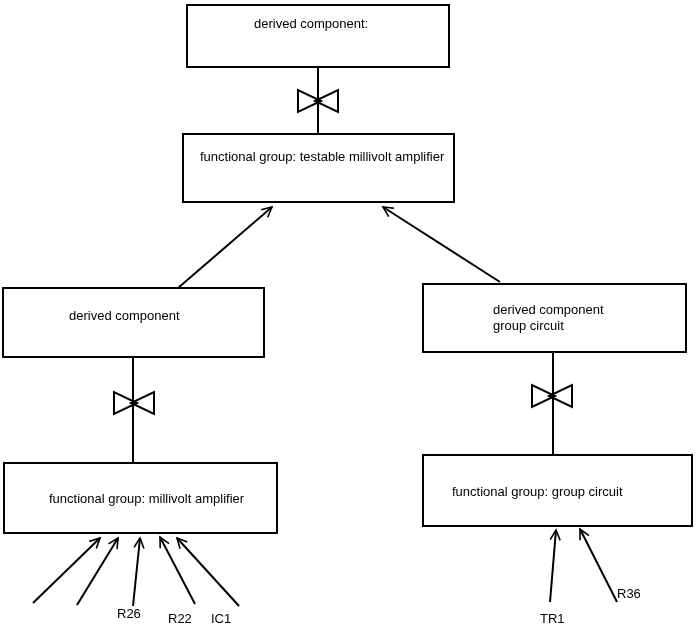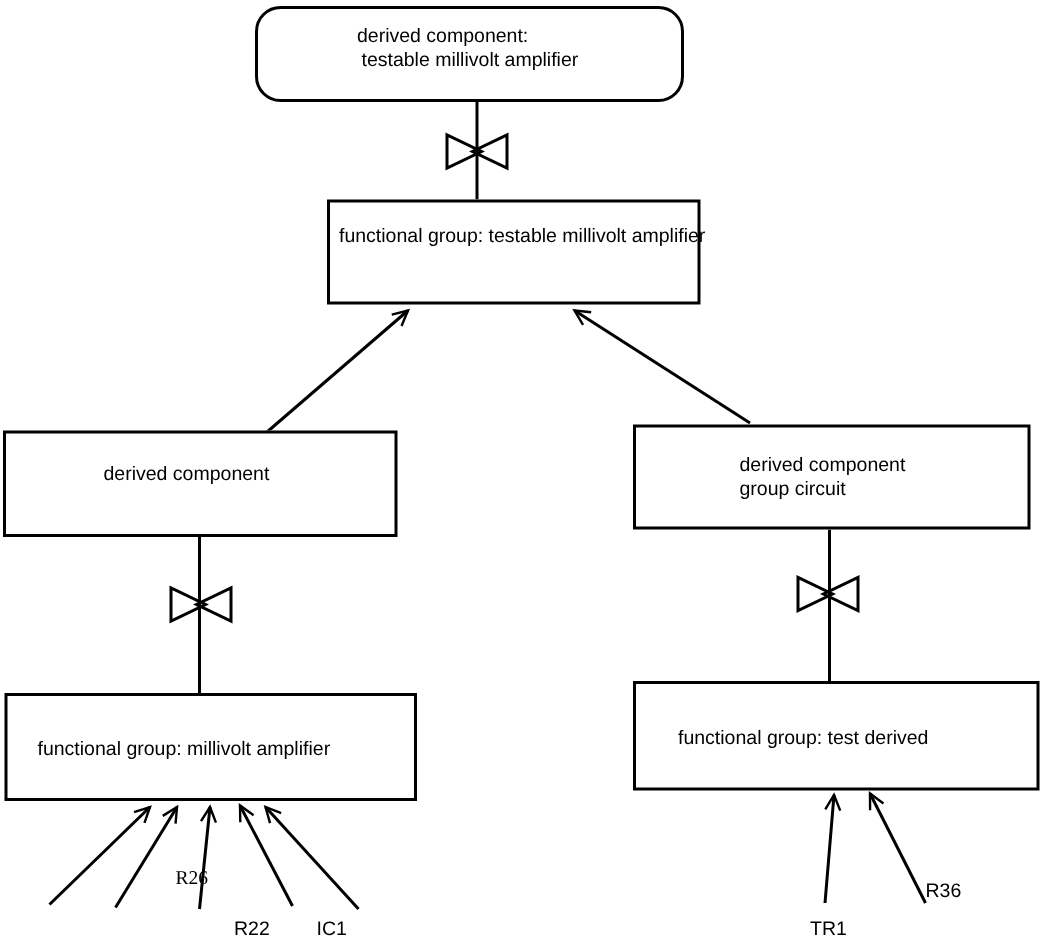--- a/index.html
+++ b/index.html
@@ -8,30 +8,30 @@
     background:var(--bg,#ffffff);
     font-family:"Liberation Sans",sans-serif;
     font-size:13px;color:var(--line,#000000);
   }
   .box{
     position:absolute;box-sizing:border-box;
     border:2px solid var(--line,#000000);
     background:var(--bg,#ffffff);
     line-height:16px;white-space:nowrap;
   }
-  .b1{left:170px;top:4px;width:286px;height:64px;padding:10px 0 0 66px;border-radius:17px;}
+  .b1{left:186px;top:4px;width:264px;height:64px;padding:10px 0 0 66px;}
   .b1 .indent{padding-left:3px;}
-  .b2{left:182px;top:133px;width:249px;height:70px;padding:14px 0 0 6px;margin-left:36px;}
+  .b2{left:182px;top:133px;width:273px;height:70px;padding:14px 0 0 16px;}
   .b3{left:2px;top:287px;width:263px;height:71px;padding:19px 0 0 65px;}
   .b4{left:422px;top:283px;width:265px;height:70px;padding:17px 0 0 69px;}
-  .b5{left:3px;top:462px;width:275px;height:72px;padding:27px 0 0 20px;}
+  .b5{left:3px;top:462px;width:275px;height:72px;padding:27px 0 0 44px;}
   .b6{left:422px;top:454px;width:271px;height:73px;padding:28px 0 0 28px;}
   .lbl{position:absolute;line-height:16px;white-space:nowrap;}
-  .r18{left:18px;top:633px;} .r30{left:64px;top:611px;margin-top:32px;} .r26{left:117px;top:577px;font-family:Liberation Serif, serif;}
-  .r22{left:156px;top:611px;} .ic1{left:211px;top:611px;}
+  .r18{left:18px;top:633px;} .r30{left:64px;top:611px;margin-top:32px;} .r26{left:117px;top:606px;}
+  .r22{left:168px;top:611px;} .ic1{left:211px;top:611px;}
   .tr1{left:540px;top:611px;} .r36{left:605px;top:586px;margin-left:12px;}
   svg.layer{position:absolute;left:0;top:0;width:698px;height:631px;}
   .st{stroke:var(--line,#000000);fill:none;stroke-width:2;}
   .thin{stroke-width:1.6;}
 </style>
 </head>
 <body>
 
 <div class="canvas">
 
@@ -67,42 +67,41 @@
     <line class="st" x1="133" y1="606" x2="140" y2="538" marker-end="url(#ah)"></line>
     <line class="st" x1="195" y1="604" x2="160" y2="537" marker-end="url(#ah)"></line>
     <line class="st" x1="239" y1="606" x2="177" y2="538" marker-end="url(#ah)"></line>
 
     <line class="st" x1="550" y1="602" x2="556" y2="530" marker-end="url(#ah)"></line>
     <line class="st" x1="617" y1="602" x2="580" y2="529" marker-end="url(#ah)"></line>
   </svg>
 
   <div class="box b1">
     <div>derived component:</div>
-    <div class="indent">testable millivolt amplifier</div>
   </div>
 
   <div class="box b2">
     <div>functional group: testable millivolt amplifier</div>
   </div>
 
   <div class="box b3">
     <div>derived component</div>
   </div>
 
   <div class="box b4">
     <div>derived component</div>
     <div>group circuit</div>
   </div>
 
   <div class="box b5">
     <div>functional group: millivolt amplifier</div>
   </div>
 
   <div class="box b6">
-    <div>functional group: test derived</div>
+    <div>functional group: group circuit</div>
   </div>
 
   <span class="lbl r18">R18</span>
   <span class="lbl r30">R30</span>
   <span class="lbl r26">R26</span>
   <span class="lbl r22">R22</span>
   <span class="lbl ic1">IC1</span>
   <span class="lbl tr1">TR1</span>
   <span class="lbl r36">R36</span>
 

